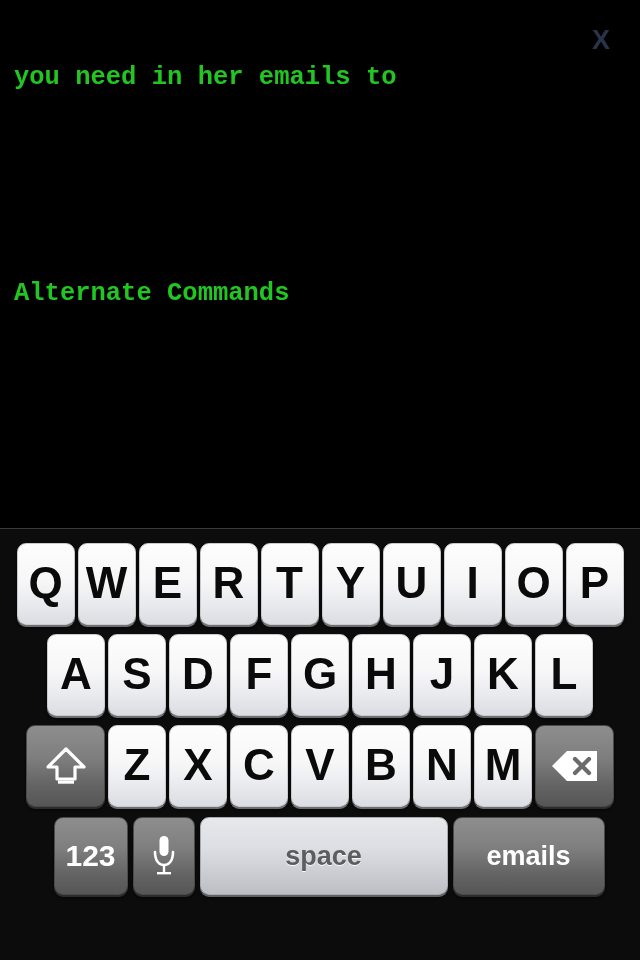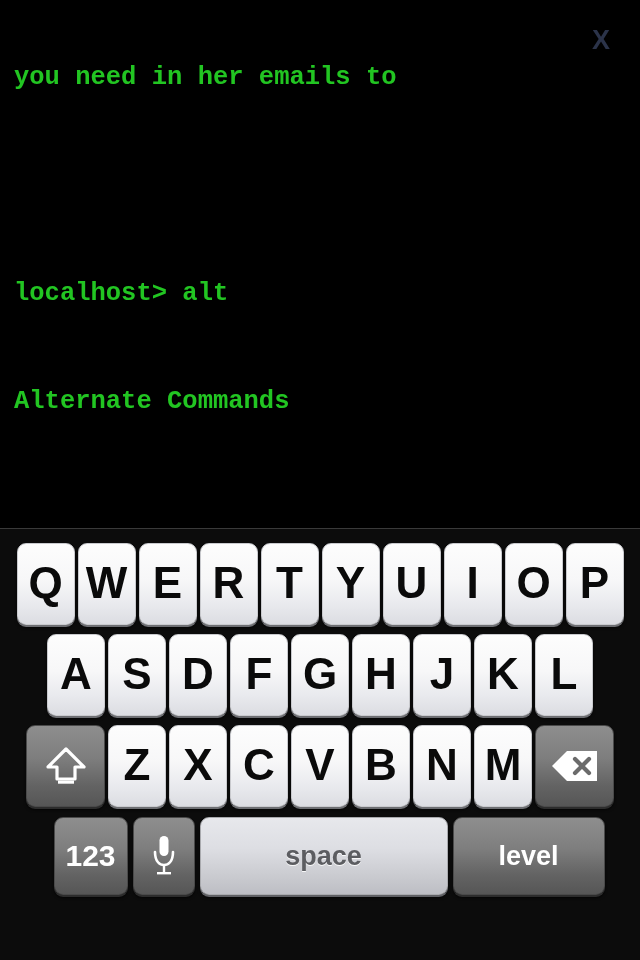--- a/index.html
+++ b/index.html
@@ -109,21 +109,20 @@
 
 <div id="screen">
 
   <div id="terminal">
 
     <div id="close-x">X</div>
 
     <div id="term-body">
       <div class="tline">you need in her emails to</div>
       <div class="tline blank"></div>
-      <div class="tline">localhost&gt; alt</div>
       <div class="tline">Alternate Commands</div>
       
       
       
       
       
       
       
       
       
@@ -241,18 +240,18 @@
           <rect x="8.5" y="3" width="9" height="20" rx="4.5" fill="#ffffff"></rect>
           <path d="M4 19 C4 29 9 32 13 32 C17 32 22 29 22 19" fill="none" stroke="#ffffff" stroke-width="2.6" stroke-linecap="round"></path>
           <rect x="11.8" y="31" width="2.4" height="8" fill="#ffffff"></rect>
           <rect x="6" y="39" width="14" height="2.4" fill="#ffffff"></rect>
         </svg>
       </div>
       <div class="key" id="key-space">
         <span class="glabel">space</span>
       </div>
       <div class="key dark" id="key-return">
-        <span class="glabel">level</span>
+        <span class="glabel">emails</span>
       </div>
     </div>
 
   </div>
 </div>
 
 </body></html>

